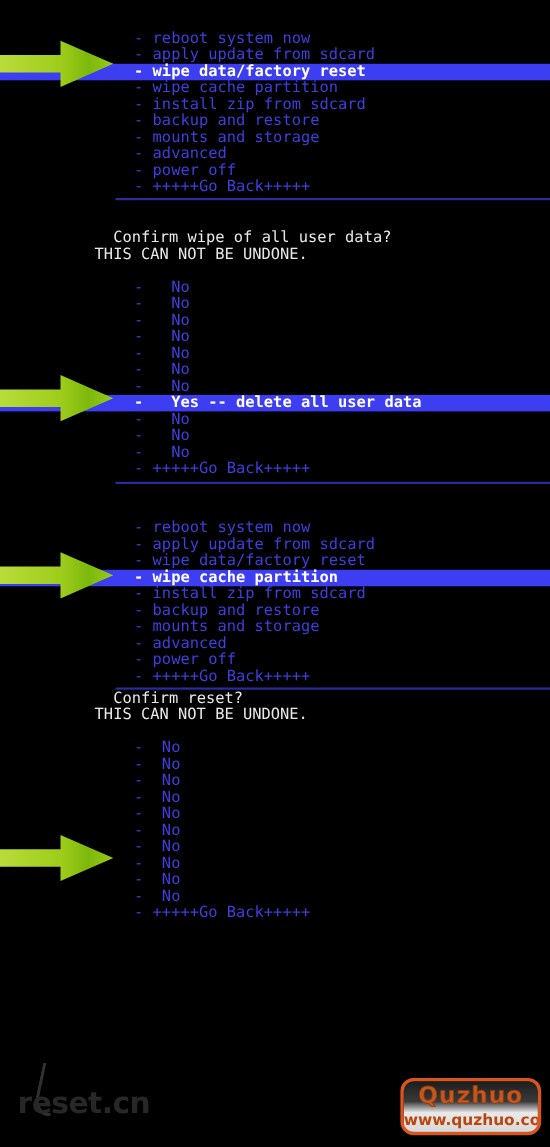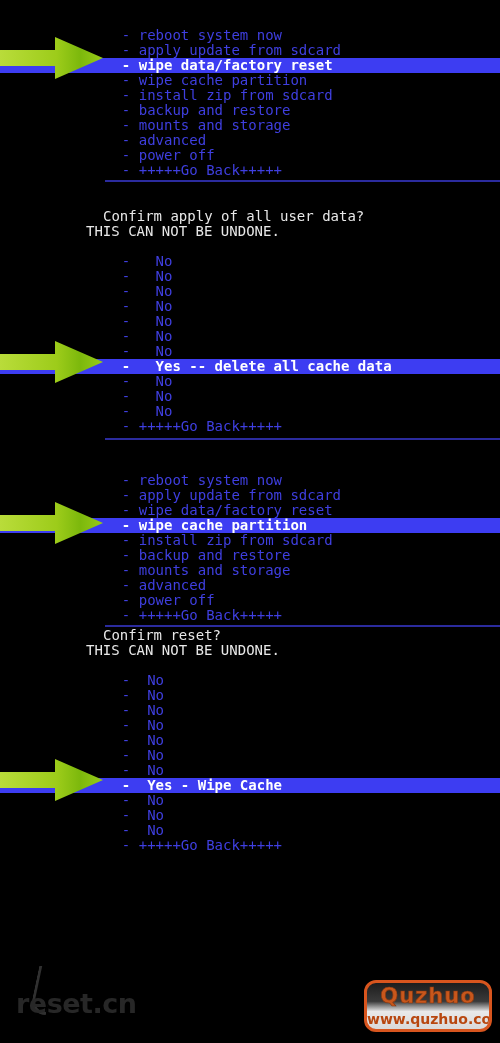--- a/index.html
+++ b/index.html
@@ -160,31 +160,31 @@
     <div class="row menu">  - install zip from sdcard</div>
     <div class="row menu">  - backup and restore</div>
     <div class="row menu">  - mounts and storage</div>
     <div class="row menu">  - advanced</div>
     <div class="row menu">  - power off</div>
     <div class="row menu">  - +++++Go Back+++++</div>
   </div>
   <div class="sep" style="top:180px;"></div>
 
   <div class="panel" id="sec1" style="top:209px;">
-    <div class="row header">Confirm apply of all user data?</div>
+    <div class="row header">Confirm wipe of all user data?</div>
     <div class="row header2">THIS CAN NOT BE UNDONE.</div>
     <div class="row blank">&nbsp;</div>
     <div class="row menu">  -   No</div>
     <div class="row menu">  -   No</div>
     <div class="row menu">  -   No</div>
     <div class="row menu">  -   No</div>
     <div class="row menu">  -   No</div>
     <div class="row menu">  -   No</div>
     <div class="row menu">  -   No</div>
-    <div class="row menu selected">  -   Yes -- delete all cache data</div>
+    <div class="row menu selected">  -   Yes -- delete all user data</div>
     <div class="row menu">  -   No</div>
     <div class="row menu">  -   No</div>
     <div class="row menu">  -   No</div>
     <div class="row menu">  - +++++Go Back+++++</div>
   </div>
   <div class="sep" style="top:438px;"></div>
 
   <div class="panel" id="sec2" style="top:473px;">
     <div class="row menu">  - reboot system now</div>
     <div class="row menu">  - apply update from sdcard</div>
@@ -203,21 +203,20 @@
     <div class="row header">Confirm reset?</div>
     <div class="row header2">THIS CAN NOT BE UNDONE.</div>
     <div class="row blank">&nbsp;</div>
     <div class="row menu">  -  No</div>
     <div class="row menu">  -  No</div>
     <div class="row menu">  -  No</div>
     <div class="row menu">  -  No</div>
     <div class="row menu">  -  No</div>
     <div class="row menu">  -  No</div>
     <div class="row menu">  -  No</div>
-    <div class="row menu selected">  -  Yes - Wipe Cache</div>
     <div class="row menu">  -  No</div>
     <div class="row menu">  -  No</div>
     <div class="row menu">  -  No</div>
     <div class="row menu">  - +++++Go Back+++++</div>
   </div>
 
   <div class="arrow" style="left:0px; top:34px;">
     <svg width="103" height="48" viewBox="0 0 103 48">
       <defs>
         <linearGradient id="ag1" x1="0" y1="0" x2="1" y2="0">

